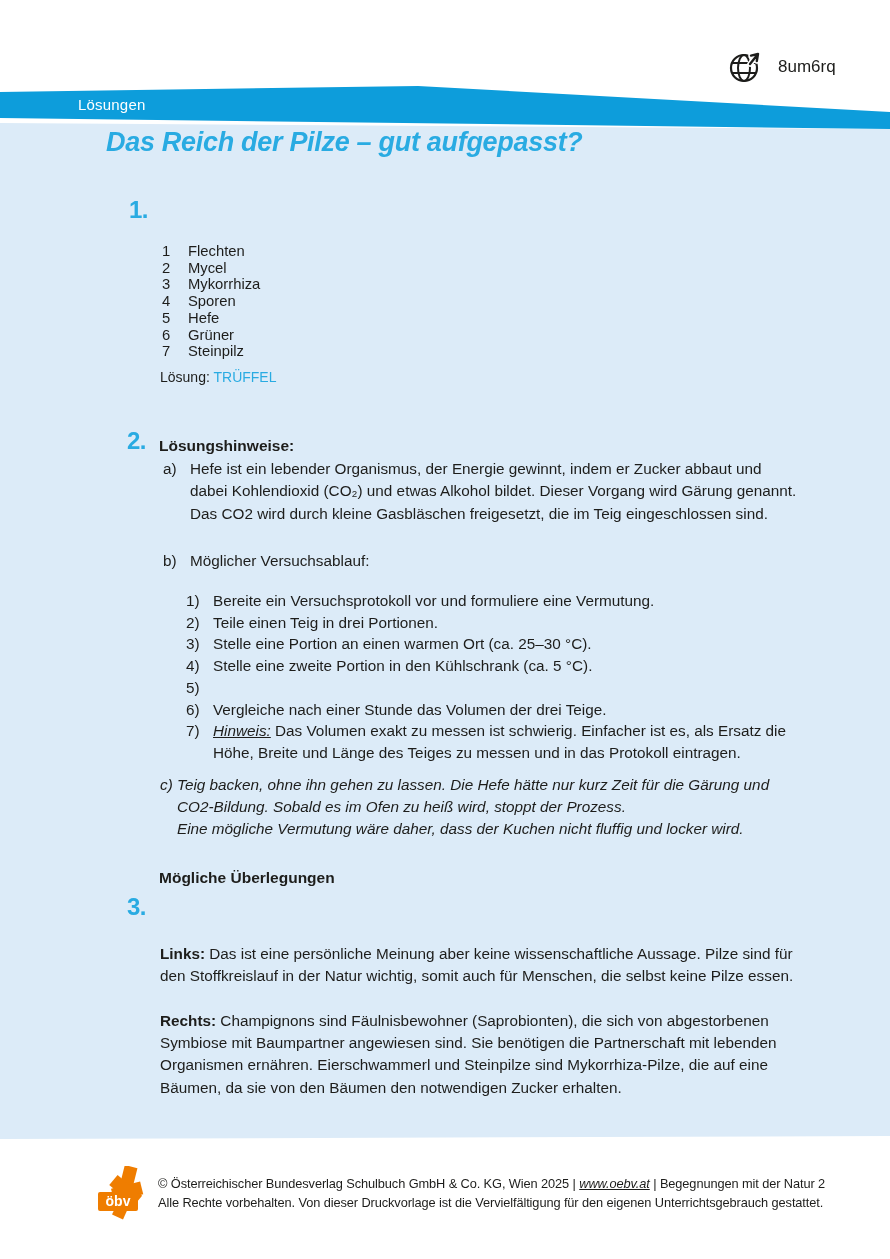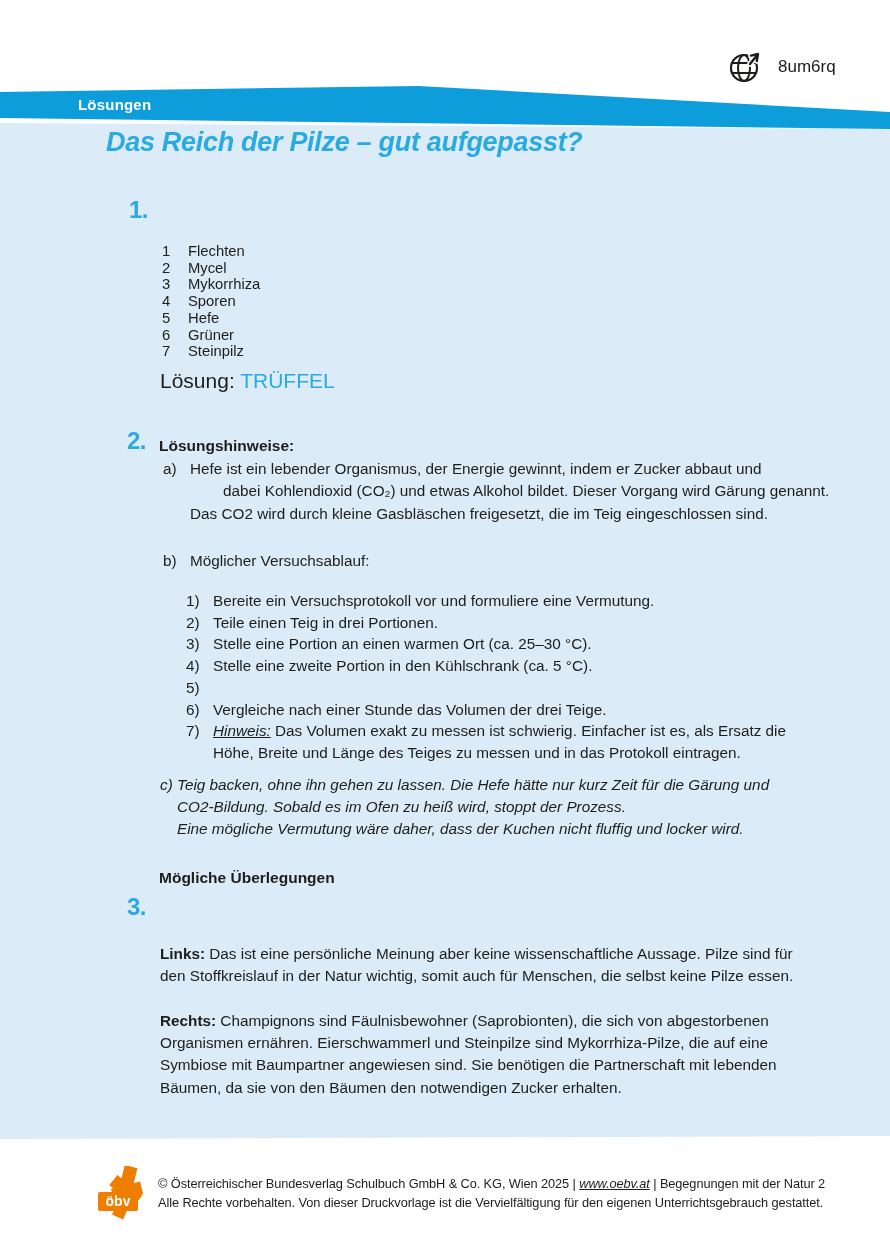--- a/index.html
+++ b/index.html
@@ -8,34 +8,34 @@
     width:890px;height:1237px;
     background:#ffffff;
     font-family:"Liberation Sans", sans-serif;
     color:#1d1d1b;
     overflow:hidden;
   }
   .bg{position:absolute;left:0;top:0;z-index:0;}
   .abs{position:absolute;z-index:2;}
 
   
-  .band-label{left:78px;top:96px;font-size:15px;font-weight:bold;color:#ffffff;letter-spacing:.2px;}
+  .band-label{left:78px;top:96px;font-size:15px;font-weight:normal;color:#ffffff;letter-spacing:.2px;}
   .page-title{left:106px;top:127px;font-size:27px;font-weight:bold;color:#29abe2;letter-spacing:-0.3px;font-style:italic;}
   .web-code{left:778px;top:57px;font-size:17px;color:#1d1d1b;}
   .globe{left:727px;top:49px;width:36px;height:36px;}
 
   
   .sec-num{font-size:24px;font-weight:bold;color:#29abe2;letter-spacing:-0.5px;}
   .sec-head{font-size:15.5px;font-weight:bold;color:#1d1d1b;}
 
   
   .s1-list{left:162px;top:243px;font-size:14.8px;line-height:16.7px;}
   .s1-row{display:flex;}
   .s1-row .num{width:26px;}
-  .solution{left:160px;top:369px;font-size:21px;}
+  .solution{left:160px;top:369px;font-size:14px;}
   .solution .val{color:#29abe2;}
 
   
   .body-txt{font-size:15.3px;line-height:22.3px;color:#1d1d1b;}
   .nowrap{white-space:nowrap;}
   .hang{display:flex;}
   .hang .marker{width:27px;flex:none;}
   .steps .s-row{display:flex;}
   .steps .s-row .num{width:27px;flex:none;}
   .u{text-decoration:underline;font-style:italic;}
@@ -109,21 +109,21 @@
     <span class="val">TRÜFFEL</span>
   </div>
 
   <div class="abs sec-num" style="left:127px;top:427px;">2.</div>
   <div class="abs sec-head" style="left:159px;top:437px;">Lösungshinweise:</div>
 
   <div class="abs body-txt hang" style="left:163px;top:458px;">
     <span class="marker">a)</span>
     <span>
       <span class="nowrap" style="display:block;">Hefe ist ein lebender Organismus, der Energie gewinnt, indem er Zucker abbaut und</span>
-      <span class="nowrap" style="display:block;margin-left:33px;">dabei Kohlendioxid (CO₂) und etwas Alkohol bildet. Dieser Vorgang wird Gärung genannt.</span>
+      <span class="nowrap" style="display:block;">dabei Kohlendioxid (CO₂) und etwas Alkohol bildet. Dieser Vorgang wird Gärung genannt.</span>
       <span class="nowrap" style="display:block;">Das CO2 wird durch kleine Gasbläschen freigesetzt, die im Teig eingeschlossen sind.</span>
     </span>
   </div>
 
   <div class="abs body-txt hang" style="left:163px;top:550px;">
     <span class="marker">b)</span>
     <span class="nowrap">Möglicher Versuchsablauf:</span>
   </div>
 
   <div class="abs body-txt steps" style="left:186px;top:590px;line-height:21.7px;">
@@ -166,22 +166,22 @@
   <div class="abs sec-num" style="left:127px;top:893px;">3.</div>
   <div class="abs sec-head" style="left:159px;top:869px;">Mögliche Überlegungen</div>
 
   <div class="abs body-txt" style="left:160px;top:943px;">
     <div class="nowrap"><span class="b">Links:</span><span> Das ist eine persönliche Meinung aber keine wissenschaftliche Aussage. Pilze sind für</span></div>
     <div class="nowrap">den Stoffkreislauf in der Natur wichtig, somit auch für Menschen, die selbst keine Pilze essen.</div>
   </div>
 
   <div class="abs body-txt" style="left:160px;top:1010px;line-height:22.2px;">
     <div class="nowrap"><span class="b">Rechts:</span><span> Champignons sind Fäulnisbewohner (Saprobionten), die sich von abgestorbenen</span></div>
+    <div class="nowrap">Symbiose mit Baumpartner angewiesen sind. Sie benötigen die Partnerschaft mit lebenden</div>
     <div class="nowrap">Organismen ernähren. Eierschwammerl und Steinpilze sind Mykorrhiza-Pilze, die auf eine</div>
-    <div class="nowrap">Symbiose mit Baumpartner angewiesen sind. Sie benötigen die Partnerschaft mit lebenden</div>
     <div class="nowrap">Bäumen, da sie von den Bäumen den notwendigen Zucker erhalten.</div>
   </div>
 
   <svg class="abs obv-logo" viewBox="0 0 56 56" aria-hidden="true">
     <g fill="#ef7d00">
       <rect x="25" y="0" width="13" height="30" transform="rotate(14 31 15)"></rect>
       <rect x="25" y="10" width="13" height="30" transform="rotate(76 31 25)"></rect>
       <rect x="24" y="8" width="13" height="32" transform="rotate(130 30 24)"></rect>
       <rect x="20" y="30" width="12" height="22" transform="rotate(24 26 41)"></rect>
       <rect x="2" y="26" width="40" height="19" rx="2"></rect>

